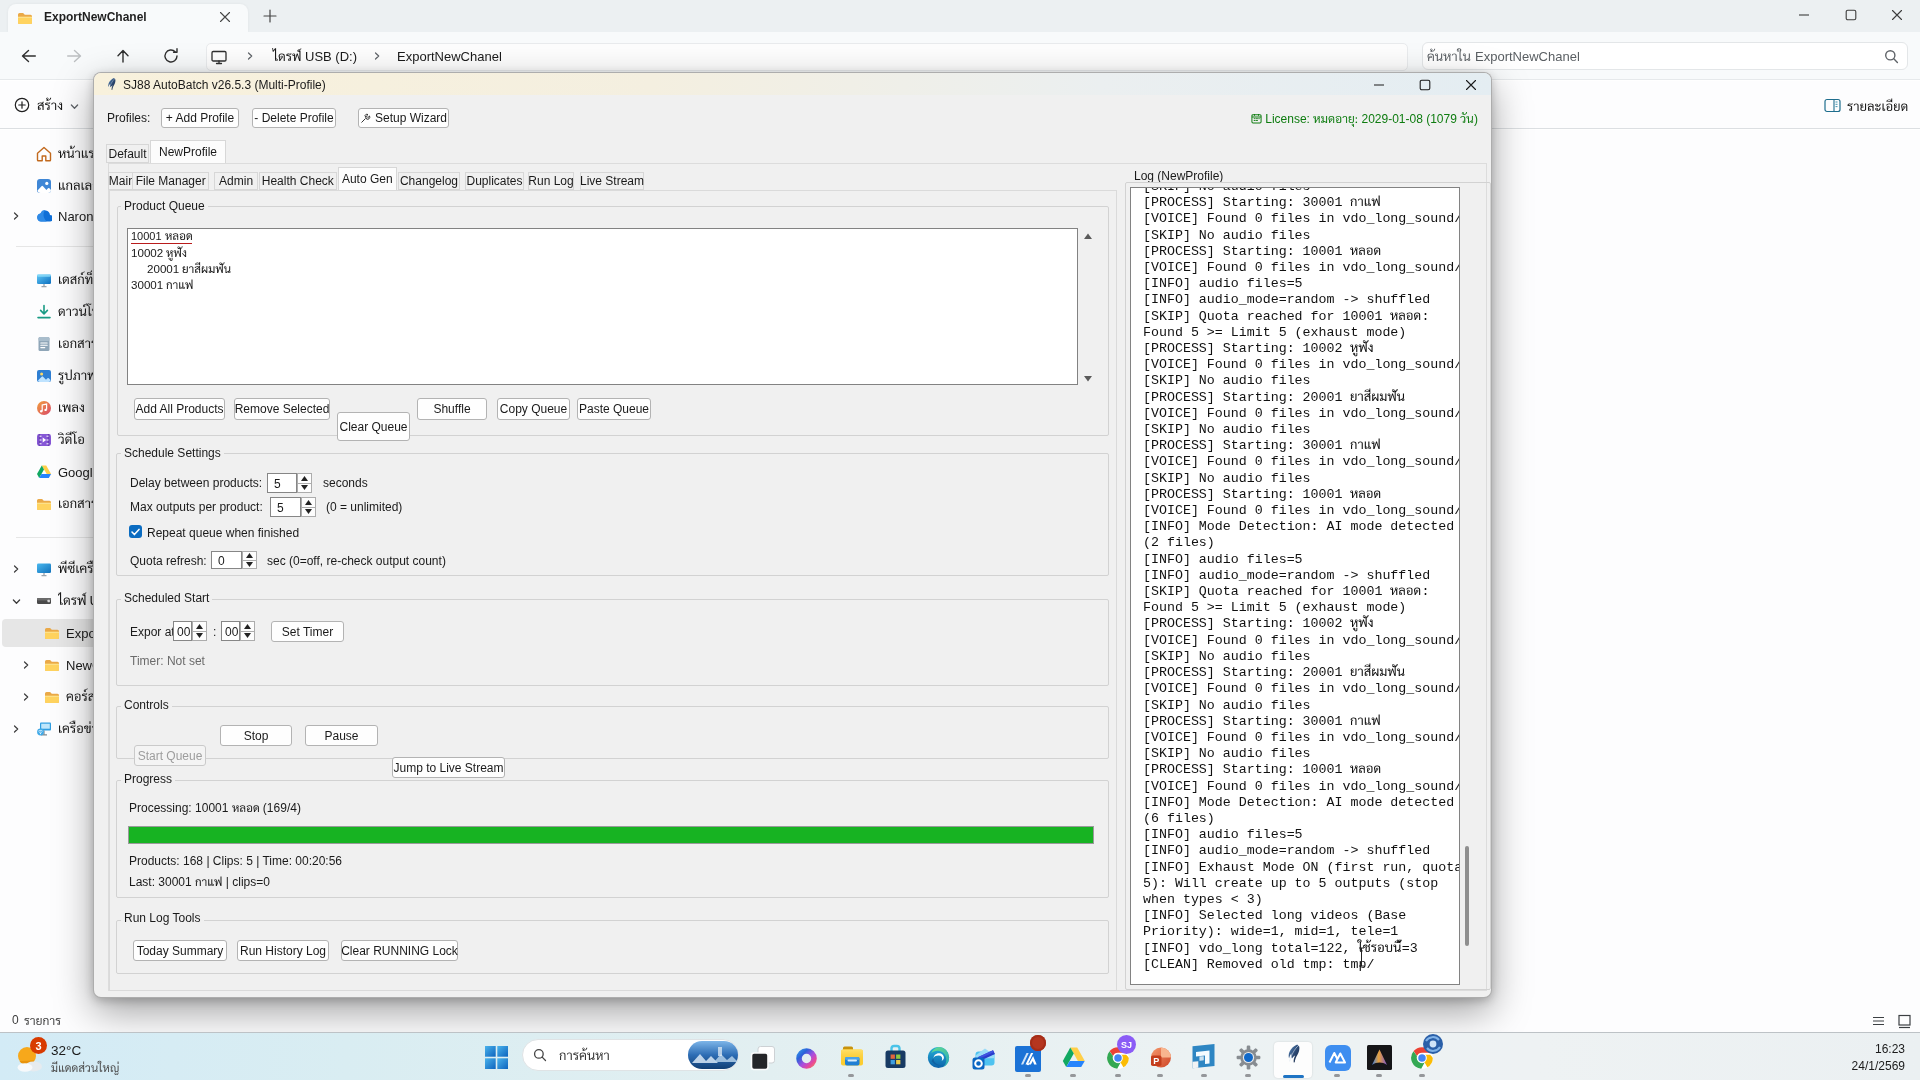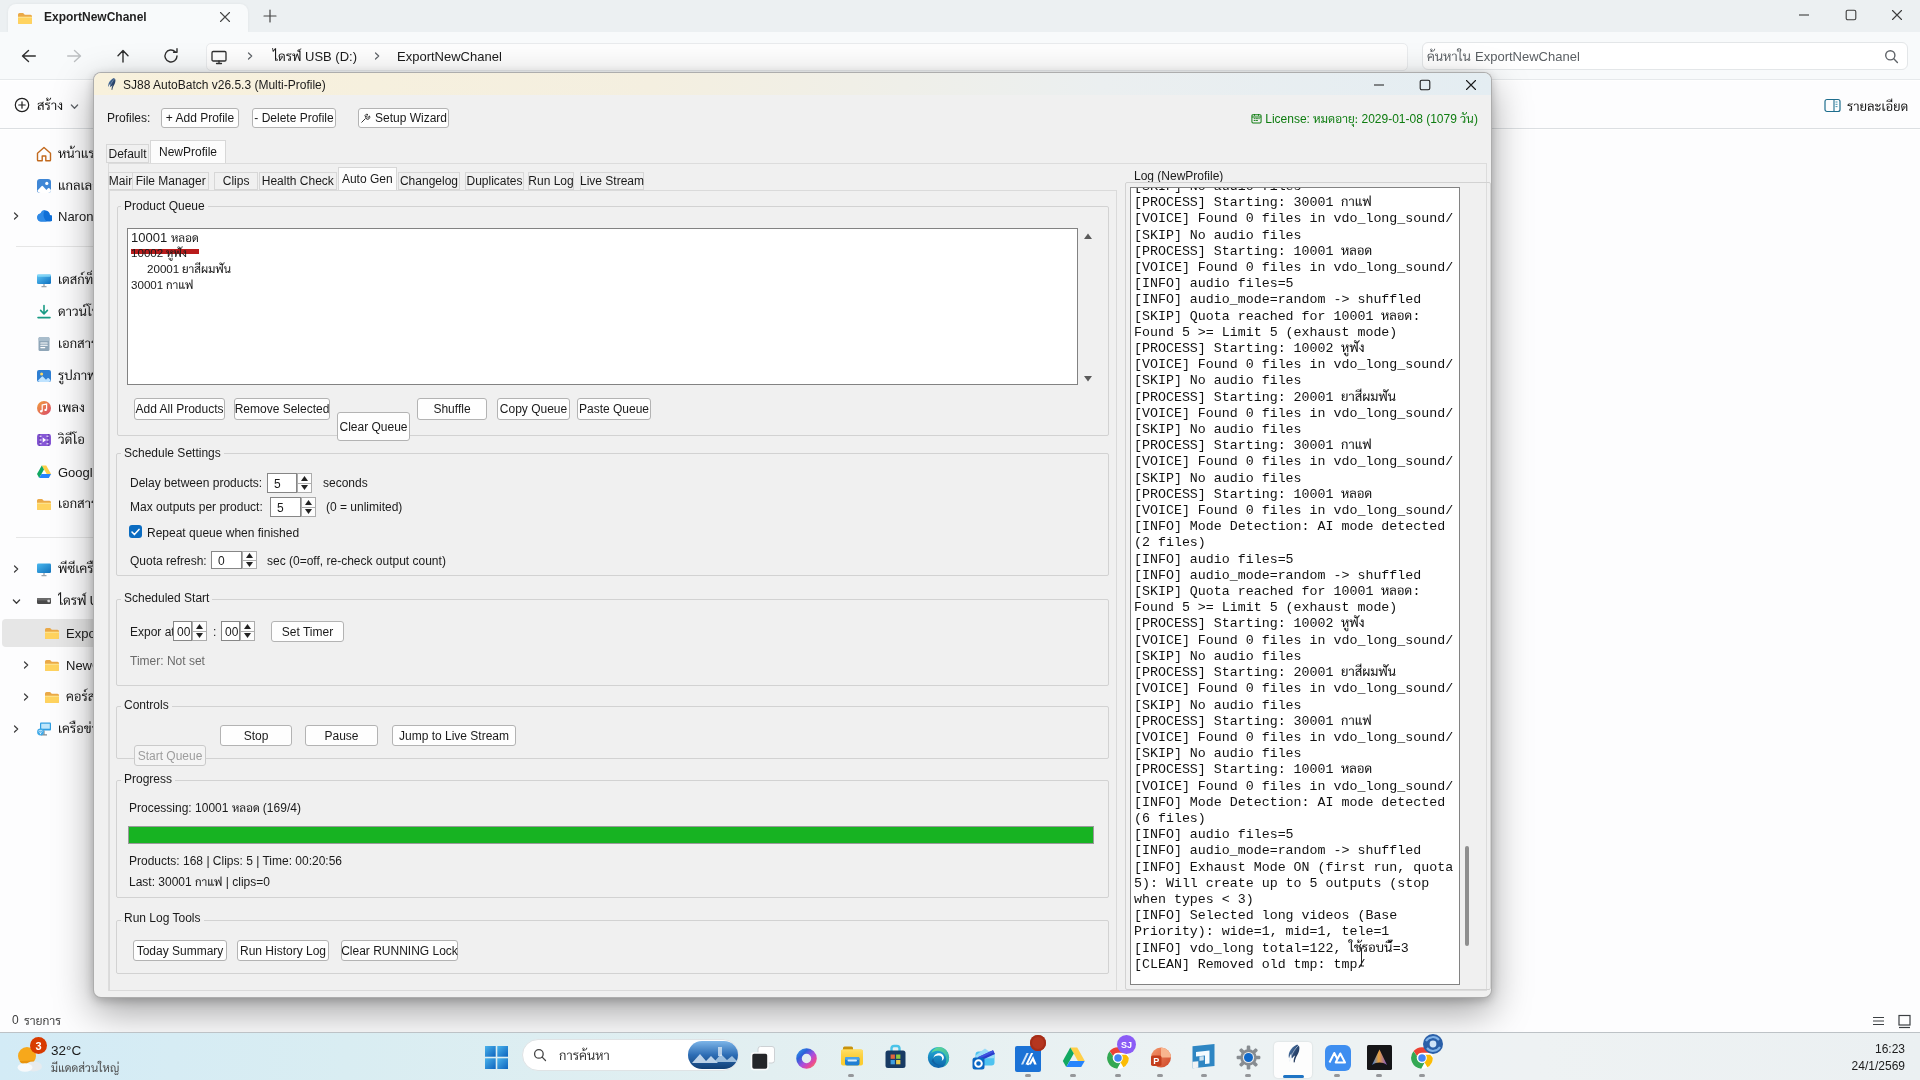--- a/index.html
+++ b/index.html
@@ -355,32 +355,32 @@
       </svg>License: <svg class="th" width="44.9" height="1" viewBox="0 -1 44.9 1">
         <use href="#expire" fill="#0e7c10"></use>
       </svg> 2029-01-08 (1079 <svg class="th" width="13.8" height="1" viewBox="0 -1 13.8 1">
         <use href="#wan" fill="#0e7c10"></use>
       </svg>)</div>
     <div class="tab2" style="left:12px;top:71px;width:43px;height:19px">Default</div>
     <div class="tab2 sel" style="left:56px;top:67px;width:76px;height:23px">NewProfile</div>
     <div class="abs" style="left:14px;top:89.5px;width:1379px;height:828px;border:1px solid #dcdcdc"></div>
     <div class="tab2" style="left:14.0px;top:99px;width:27.6px;height:18px">Main</div>
     <div class="tab2" style="left:38px;top:99px;width:77.4px;height:18px">File Manager</div>
-    <div class="tab2" style="left:120.4px;top:99px;width:43.4px;height:18px">Clips</div>
+    <div class="tab2" style="left:120.4px;top:99px;width:43.4px;height:18px">Admin</div>
     <div class="tab2" style="left:164.6px;top:99px;width:78.4px;height:18px">Health Check</div>
     <div class="tab2 sel" style="left:244.0px;top:94px;width:58.6px;height:23px">Auto Gen</div>
     <div class="tab2" style="left:303.7px;top:99px;width:62.6px;height:18px">Changelog</div>
     <div class="tab2" style="left:371.0px;top:99px;width:59.0px;height:18px">Duplicates</div>
     <div class="tab2" style="left:434.0px;top:99px;width:46.0px;height:18px">Run Log</div>
     <div class="tab2" style="left:486.0px;top:99px;width:64.0px;height:18px">Live Stream</div>
     <div class="abs" style="left:15px;top:116.5px;width:1008px;height:801px;border:1px solid #dadada"></div>
     <div class="gframe" style="left:23px;top:133px;width:992px;height:230px"></div>
     <div class="glabel" style="left:27px;top:127px">Product Queue</div>
     <div class="abs" style="left:33px;top:155px;width:951px;height:157px;background:#fff;border:1px solid #828282"></div>
-    <div class="abs" style="left:37px;top:157px;font-size:13px;height:24px;border-bottom:5px solid #b91c1c;">10001 <svg class="th" width="27.8" height="1" viewBox="0 -1 27.8 1">
+    <div class="abs" style="left:37px;top:157px;font-size:11px;height:14px;border-bottom:1px solid #b91c1c;">10001 <svg class="th" width="27.8" height="1" viewBox="0 -1 27.8 1">
         <use href="#u12_q1" fill="#1a1a1a"></use>
       </svg></div>
     <div class="abs" style="left:37px;top:173px;font-size:11.6px;height:14px;">10002 <svg class="th" width="21.0" height="1" viewBox="0 -1 21.0 1">
         <use href="#u12_q2" fill="#1a1a1a"></use>
       </svg></div>
     <div class="abs" style="left:37px;top:189px;font-size:11.6px;height:14px;margin-left:16px;">20001 <svg class="th" width="49.1" height="1" viewBox="0 -1 49.1 1">
         <use href="#u12_q3" fill="#1a1a1a"></use>
       </svg></div>
     <div class="abs" style="left:37px;top:205px;font-size:11.6px;height:14px;">30001 <svg class="th" width="27.4" height="1" viewBox="0 -1 27.4 1">
         <use href="#u12_q4" fill="#1a1a1a"></use>
@@ -479,41 +479,41 @@
         </svg>
       </b>
     </div>
     <div class="btn" style="left:177px;top:548px;width:73px;height:21px">Set Timer</div>
     <div class="abs t12" style="left:36px;top:581px;color:#6b6b6b">Timer: Not set</div>
     <div class="gframe" style="left:22px;top:633px;width:993px;height:53px"></div>
     <div class="glabel" style="left:27px;top:626px">Controls</div>
     <div class="btn dis" style="left:40px;top:672px;width:72px;height:21px">Start Queue</div>
     <div class="btn" style="left:126px;top:652px;width:72px;height:21px">Stop</div>
     <div class="btn" style="left:211px;top:652px;width:73px;height:21px">Pause</div>
-    <div class="btn" style="left:298px;top:652px;width:124px;height:21px">Jump to Live Stream</div>
+    <div class="btn" style="left:298px;top:684px;width:113px;height:21px">Jump to Live Stream</div>
     <div class="gframe" style="left:22px;top:707px;width:993px;height:118px"></div>
     <div class="glabel" style="left:27px;top:700px">Progress</div>
     <div class="abs t12" style="left:35px;top:728px">Processing: 10001 <svg class="th" width="27.8" height="1" viewBox="0 -1 27.8 1">
         <use href="#u12_q1" fill="#1a1a1a"></use>
       </svg> (169/4)</div>
     <div class="abs" style="left:34px;top:753px;width:966px;height:18px;border:1px solid #9a9a9a;background:#e8e8e8">
       <div style="width:100%;height:100%;background:#17b322"></div>
     </div>
     <div class="abs t12" style="left:35px;top:781px">Products: 168 | Clips: 5 | Time: 00:20:56</div>
     <div class="abs t12" style="left:35px;top:802px">Last: 30001 <svg class="th" width="27.4" height="1" viewBox="0 -1 27.4 1">
         <use href="#u12_q4" fill="#1a1a1a"></use>
       </svg> | clips=0</div>
     <div class="gframe" style="left:22px;top:847px;width:993px;height:54px"></div>
     <div class="glabel" style="left:27px;top:839px">Run Log Tools</div>
     <div class="btn" style="left:39px;top:867px;width:94px;height:21px">Today Summary</div>
     <div class="btn" style="left:143px;top:867px;width:92px;height:21px">Run History Log</div>
     <div class="btn" style="left:247px;top:867px;width:117px;height:21px">Clear RUNNING Lock</div>
     <div class="abs" style="left:1040px;top:96px;font-size:12px">Log (NewProfile)</div>
     <div class="gframe" style="left:1031px;top:109px;width:366px;height:808px"></div>
-    <div id="log"><div style="margin-top:-9px;padding-left:3px"><div>[SKIP] No audio files</div><div>[PROCESS] Starting: 30001 <svg class="th" width="30.7" height="1" viewBox="0 -1 30.7 1">
+    <div id="log"><div style="margin-top:-9px;padding-left:12px"><div>[SKIP] No audio files</div><div>[PROCESS] Starting: 30001 <svg class="th" width="30.7" height="1" viewBox="0 -1 30.7 1">
             <use href="#l13_c" fill="#111"></use>
           </svg></div><div>[VOICE] Found 0 files in vdo_long_sound/</div><div>[SKIP] No audio files</div><div>[PROCESS] Starting: 10001 <svg class="th" width="31.1" height="1" viewBox="0 -1 31.1 1">
             <use href="#l13_l" fill="#111"></use>
           </svg></div><div>[VOICE] Found 0 files in vdo_long_sound/</div><div>[INFO] audio files=5</div><div>[INFO] audio_mode=random -&gt; shuffled</div><div>[SKIP] Quota reached for 10001 <svg class="th" width="31.1" height="1" viewBox="0 -1 31.1 1">
             <use href="#l13_l" fill="#111"></use>
           </svg>:</div><div>Found 5 &gt;= Limit 5 (exhaust mode)</div><div>[PROCESS] Starting: 10002 <svg class="th" width="23.5" height="1" viewBox="0 -1 23.5 1">
             <use href="#l13_h" fill="#111"></use>
           </svg></div><div>[VOICE] Found 0 files in vdo_long_sound/</div><div>[SKIP] No audio files</div><div>[PROCESS] Starting: 20001 <svg class="th" width="55.0" height="1" viewBox="0 -1 55.0 1">
             <use href="#l13_y" fill="#111"></use>
           </svg></div><div>[VOICE] Found 0 files in vdo_long_sound/</div><div>[SKIP] No audio files</div><div>[PROCESS] Starting: 30001 <svg class="th" width="30.7" height="1" viewBox="0 -1 30.7 1">

